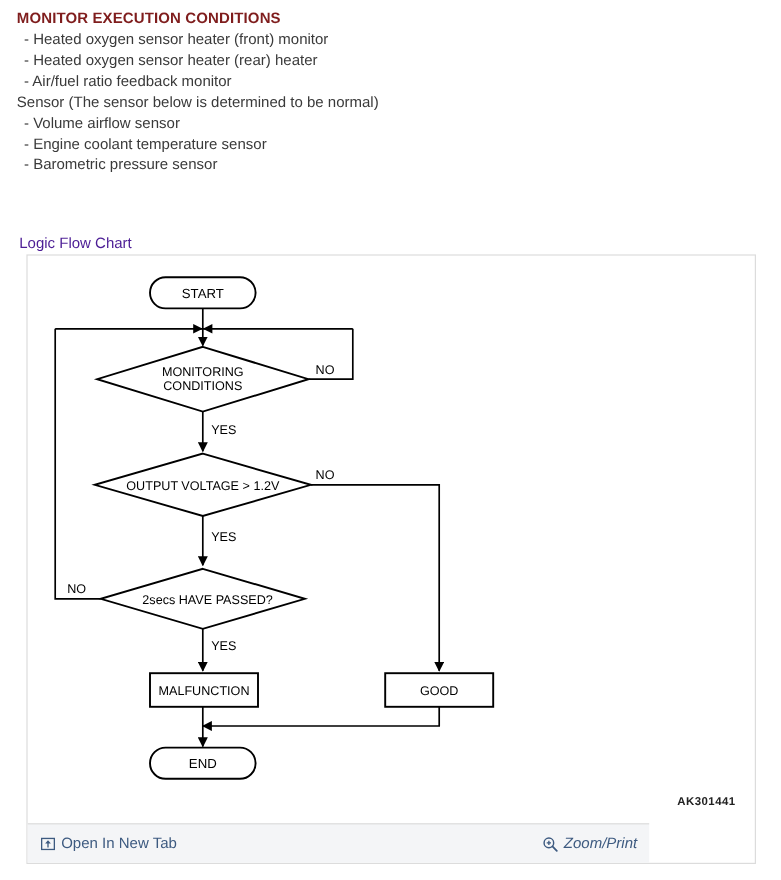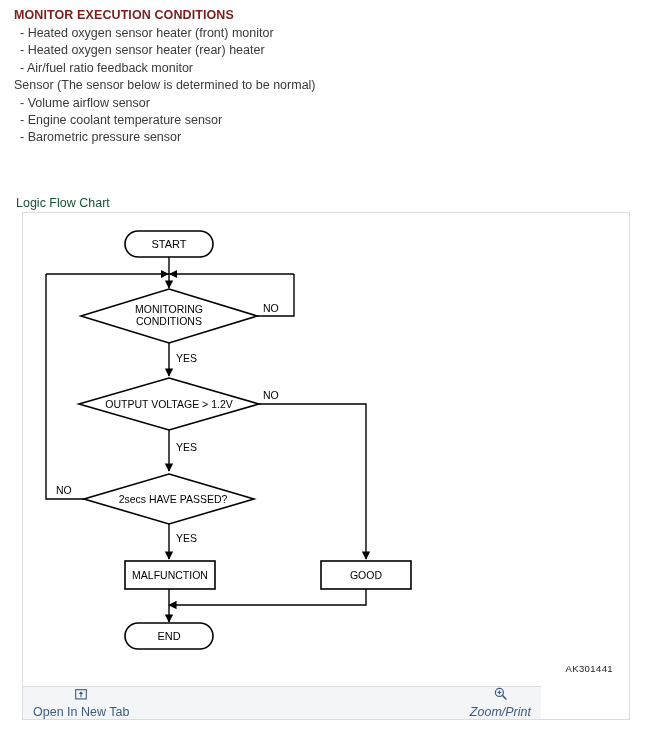--- a/index.html
+++ b/index.html
@@ -40,21 +40,21 @@
   .cond-line.indent {
     padding-left: 6px;
   }
 
   
   #chart-label {
     position: absolute;
     left: 16px;
     top: 196px;
     font-size: 12.5px;
-    color: #14532d;
+    color: #4c1d95;
   }
 
   
   #figure-panel {
     position: absolute;
     left: 22px;
     top: 212px;
     width: 608px;
     height: 508px;
     background: #ffffff;
@@ -66,21 +66,21 @@
     left: 0;
     top: 0;
     width: 520px;
     height: 468px;
   }
   #figure-code {
     position: absolute;
     right: 16px;
     top: 450px;
     font-size: 9.5px;
-    font-weight: normal;
+    font-weight: bold;
     color: #222222;
     letter-spacing: .4px;
   }
   
   #figure-toolbar {
     position: absolute;
     left: 0;
     bottom: 0;
     width: 518px;
     height: 32px;
@@ -91,21 +91,20 @@
     position: absolute;
     top: 0;
     height: 32px;
     display: flex;
     align-items: center;
     gap: 5px;
     font-size: 12.5px;
     color: #3d5a80;
     cursor: pointer;
     user-select: none;
-    flex-direction: column;
   }
   #open-new-tab-btn { left: 10px; }
   #zoom-print-btn { right: 10px; font-style: italic; }
   .tool-ico {
     display: inline-flex;
     width: 13px;
     height: 13px;
     align-items: center;
     justify-content: center;
   }

